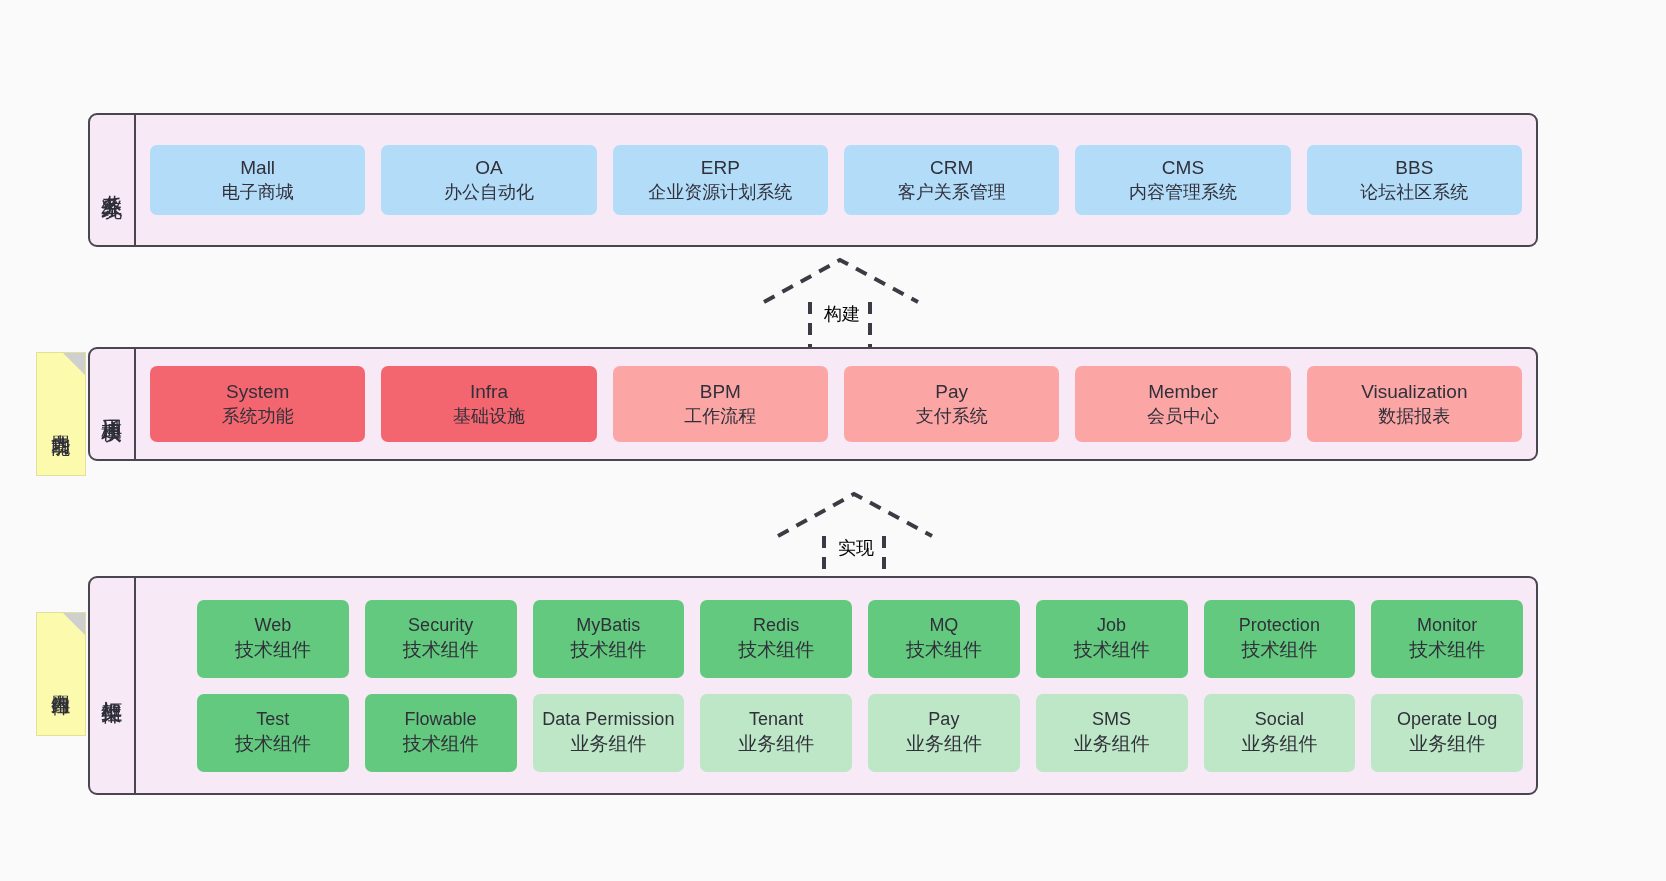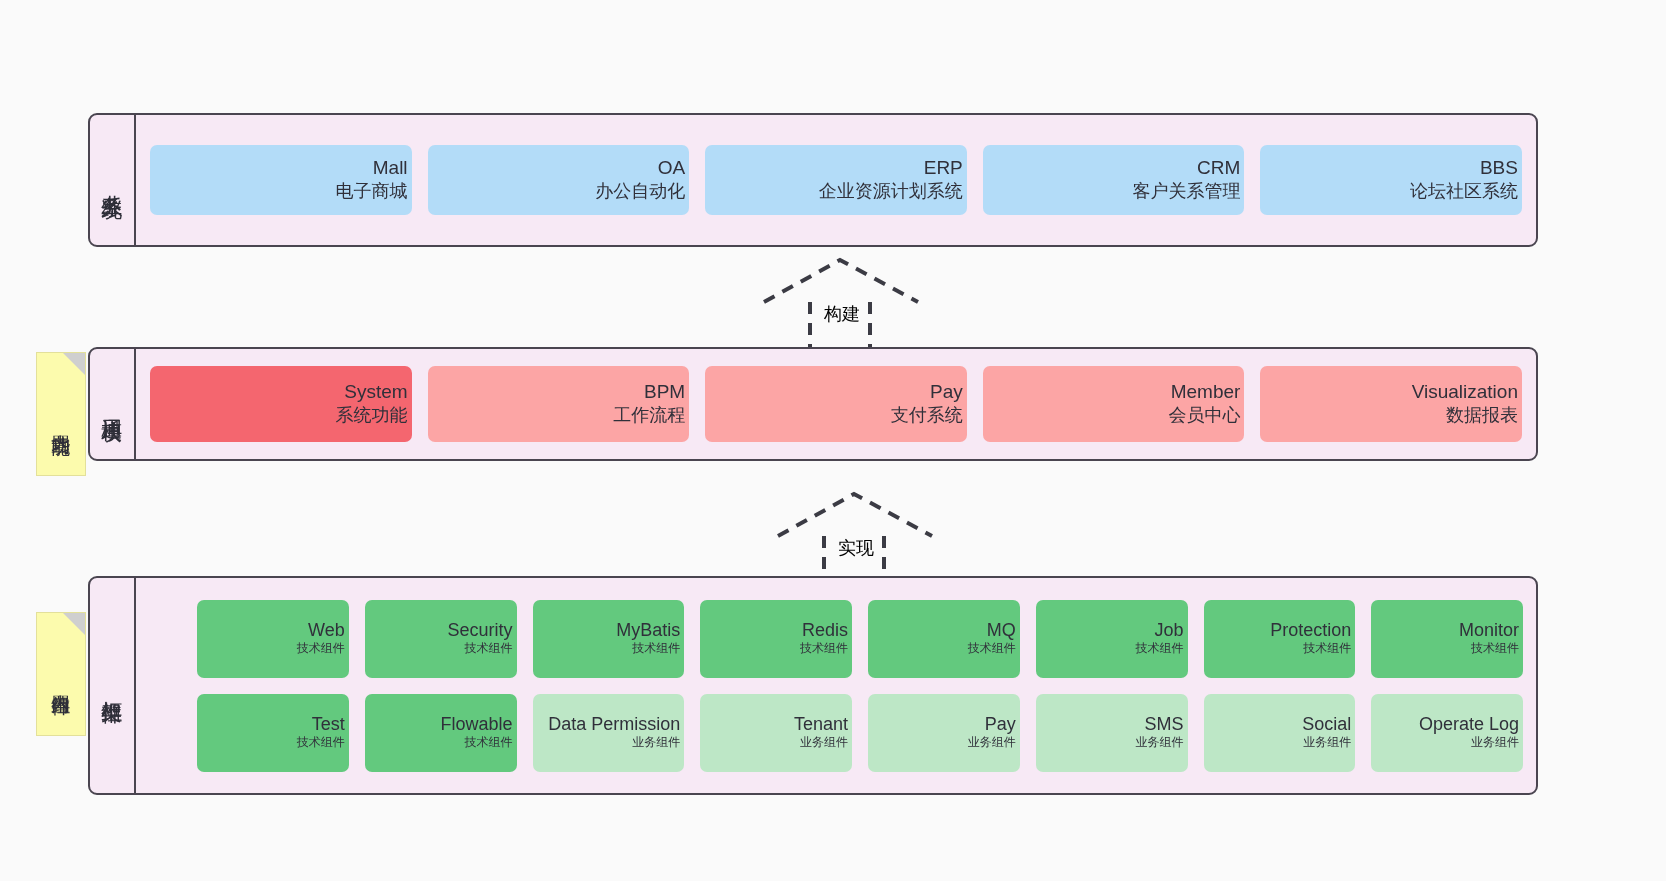--- a/index.html
+++ b/index.html
@@ -64,56 +64,55 @@
     justify-content: space-between;
   }
 
   
   .card {
     flex: 1 1 0;
     min-width: 0;
     border-radius: 7px;
     display: flex;
     flex-direction: column;
-    align-items: flex-end;
+    align-items: center;
     justify-content: center;
     text-align: center;
     box-sizing: border-box;
     padding: 6px 4px;
   }
   .card .en {
     font-size: 19px;
     line-height: 1.3;
     white-space: normal;
   }
   .card .cn {
     font-size: 18px;
     line-height: 1.3;
-    font-family: Liberation Mono, monospace;
   }
 
   .c-blue       { background: #b3dcf8; }
   .c-red        { background: #f4666f; }
   .c-pink       { background: #fca5a5; }
   .c-green      { background: #63c97e; }
   .c-lightgreen { background: #bde7c6; }
 
   
   #layer-business  { left: 88px;  top: 113px; width: 1450px; height: 134px; }
   #layer-business  .layer-body { padding: 0 14px; }
   #layer-business  .card { height: 70px; }
 
   #layer-modules   { left: 88px;  top: 347px; width: 1450px; height: 114px; }
   #layer-modules   .card { height: 76px; }
 
   #layer-framework { left: 88px;  top: 576px; width: 1450px; height: 219px; }
   #layer-framework .layer-body { padding: 15px 13px; margin-left: 48px; }
   #layer-framework .card { height: 78px; }
   #layer-framework .card .en { font-size: 18px; }
-  #layer-framework .card .cn { font-size: 12px; }
+  #layer-framework .card .cn { font-size: 19px; }
 
   
   .sticky {
     position: absolute;
     width: 50px;
     background: #fcfbad;
     border: 1px solid #e3e09a;
     box-sizing: border-box;
     display: flex;
     align-items: center;
@@ -185,20 +184,24 @@
         <div class="card c-blue">
           <span class="en">ERP</span>
           <span class="cn">企业资源计划系统</span>
         </div>
 
         <div class="card c-blue">
           <span class="en">CRM</span>
           <span class="cn">客户关系管理</span>
         </div>
 
+        <div class="card c-blue">
+          <span class="en">CMS</span>
+          <span class="cn">内容管理系统</span>
+        </div>
 
         <div class="card c-blue">
           <span class="en">BBS</span>
           <span class="cn">论坛社区系统</span>
         </div>
 
       </div>
     </div>
   </div>
 
@@ -222,20 +225,24 @@
   <div class="layer" id="layer-modules">
     <div class="layer-title">通用模块</div>
     <div class="layer-body">
       <div class="row">
 
         <div class="card c-red">
           <span class="en">System</span>
           <span class="cn">系统功能</span>
         </div>
 
+        <div class="card c-red">
+          <span class="en">Infra</span>
+          <span class="cn">基础设施</span>
+        </div>
 
         <div class="card c-pink">
           <span class="en">BPM</span>
           <span class="cn">工作流程</span>
         </div>
 
         <div class="card c-pink">
           <span class="en">Pay</span>
           <span class="cn">支付系统</span>
         </div>

